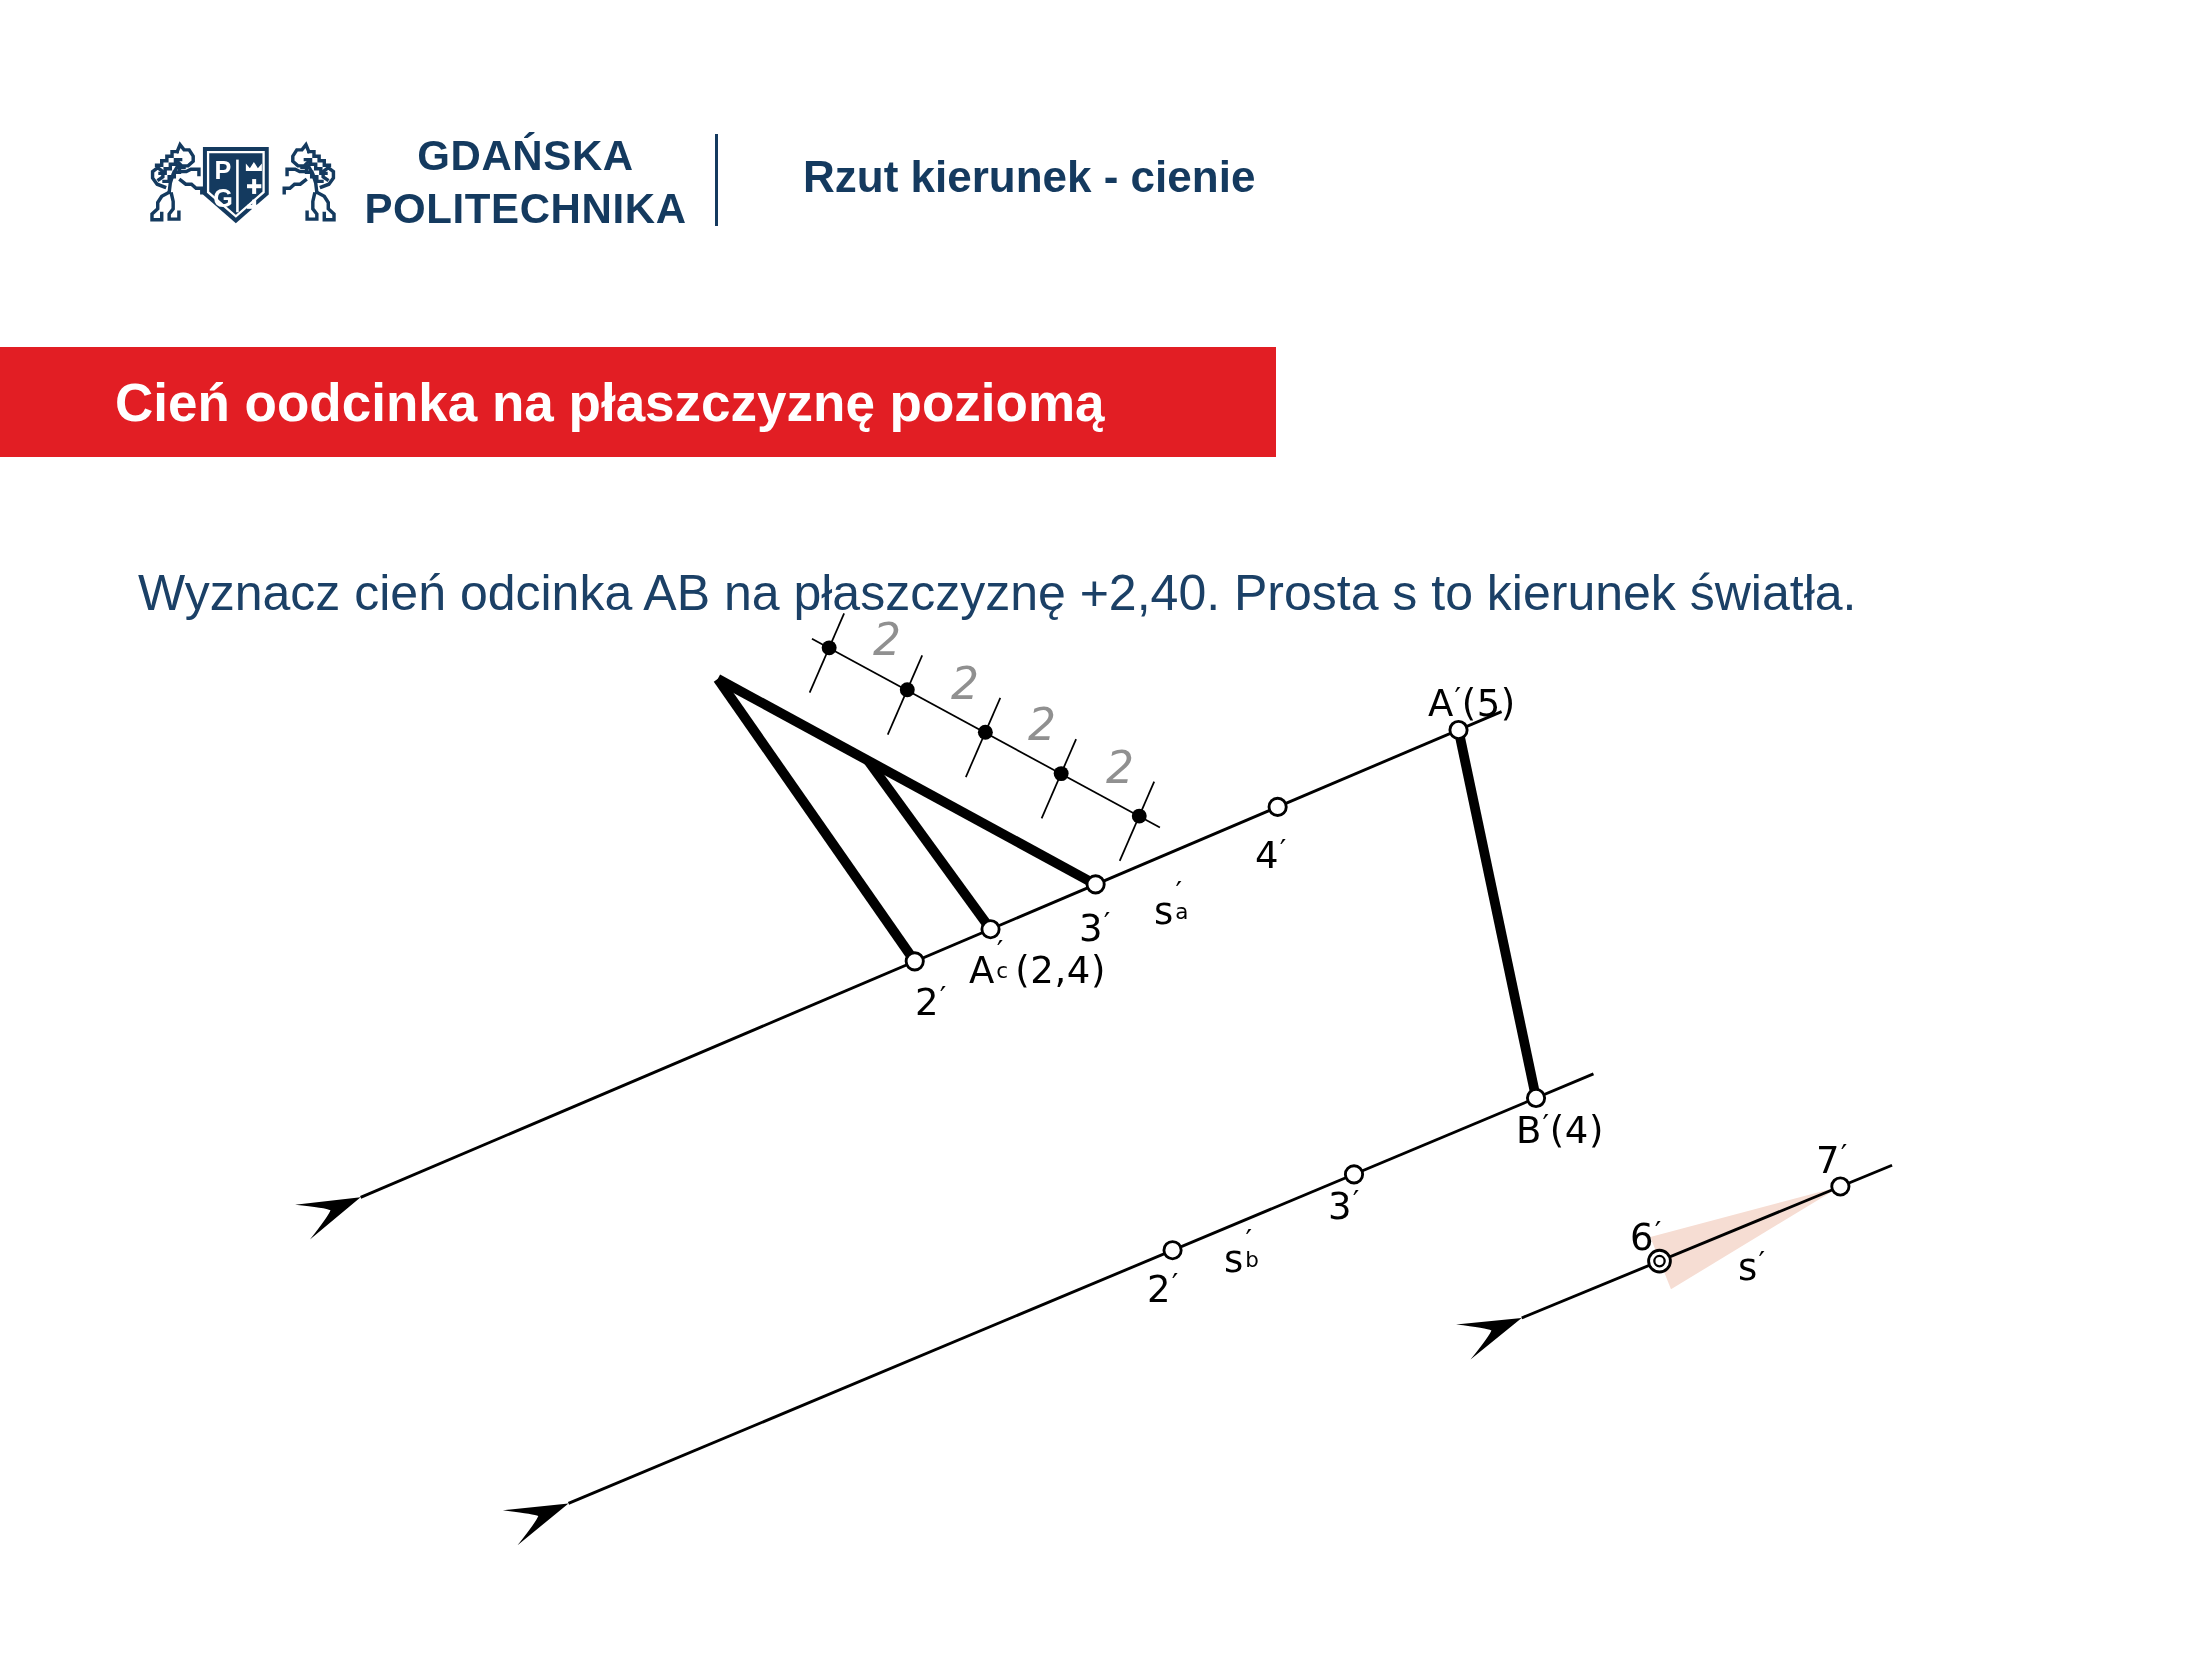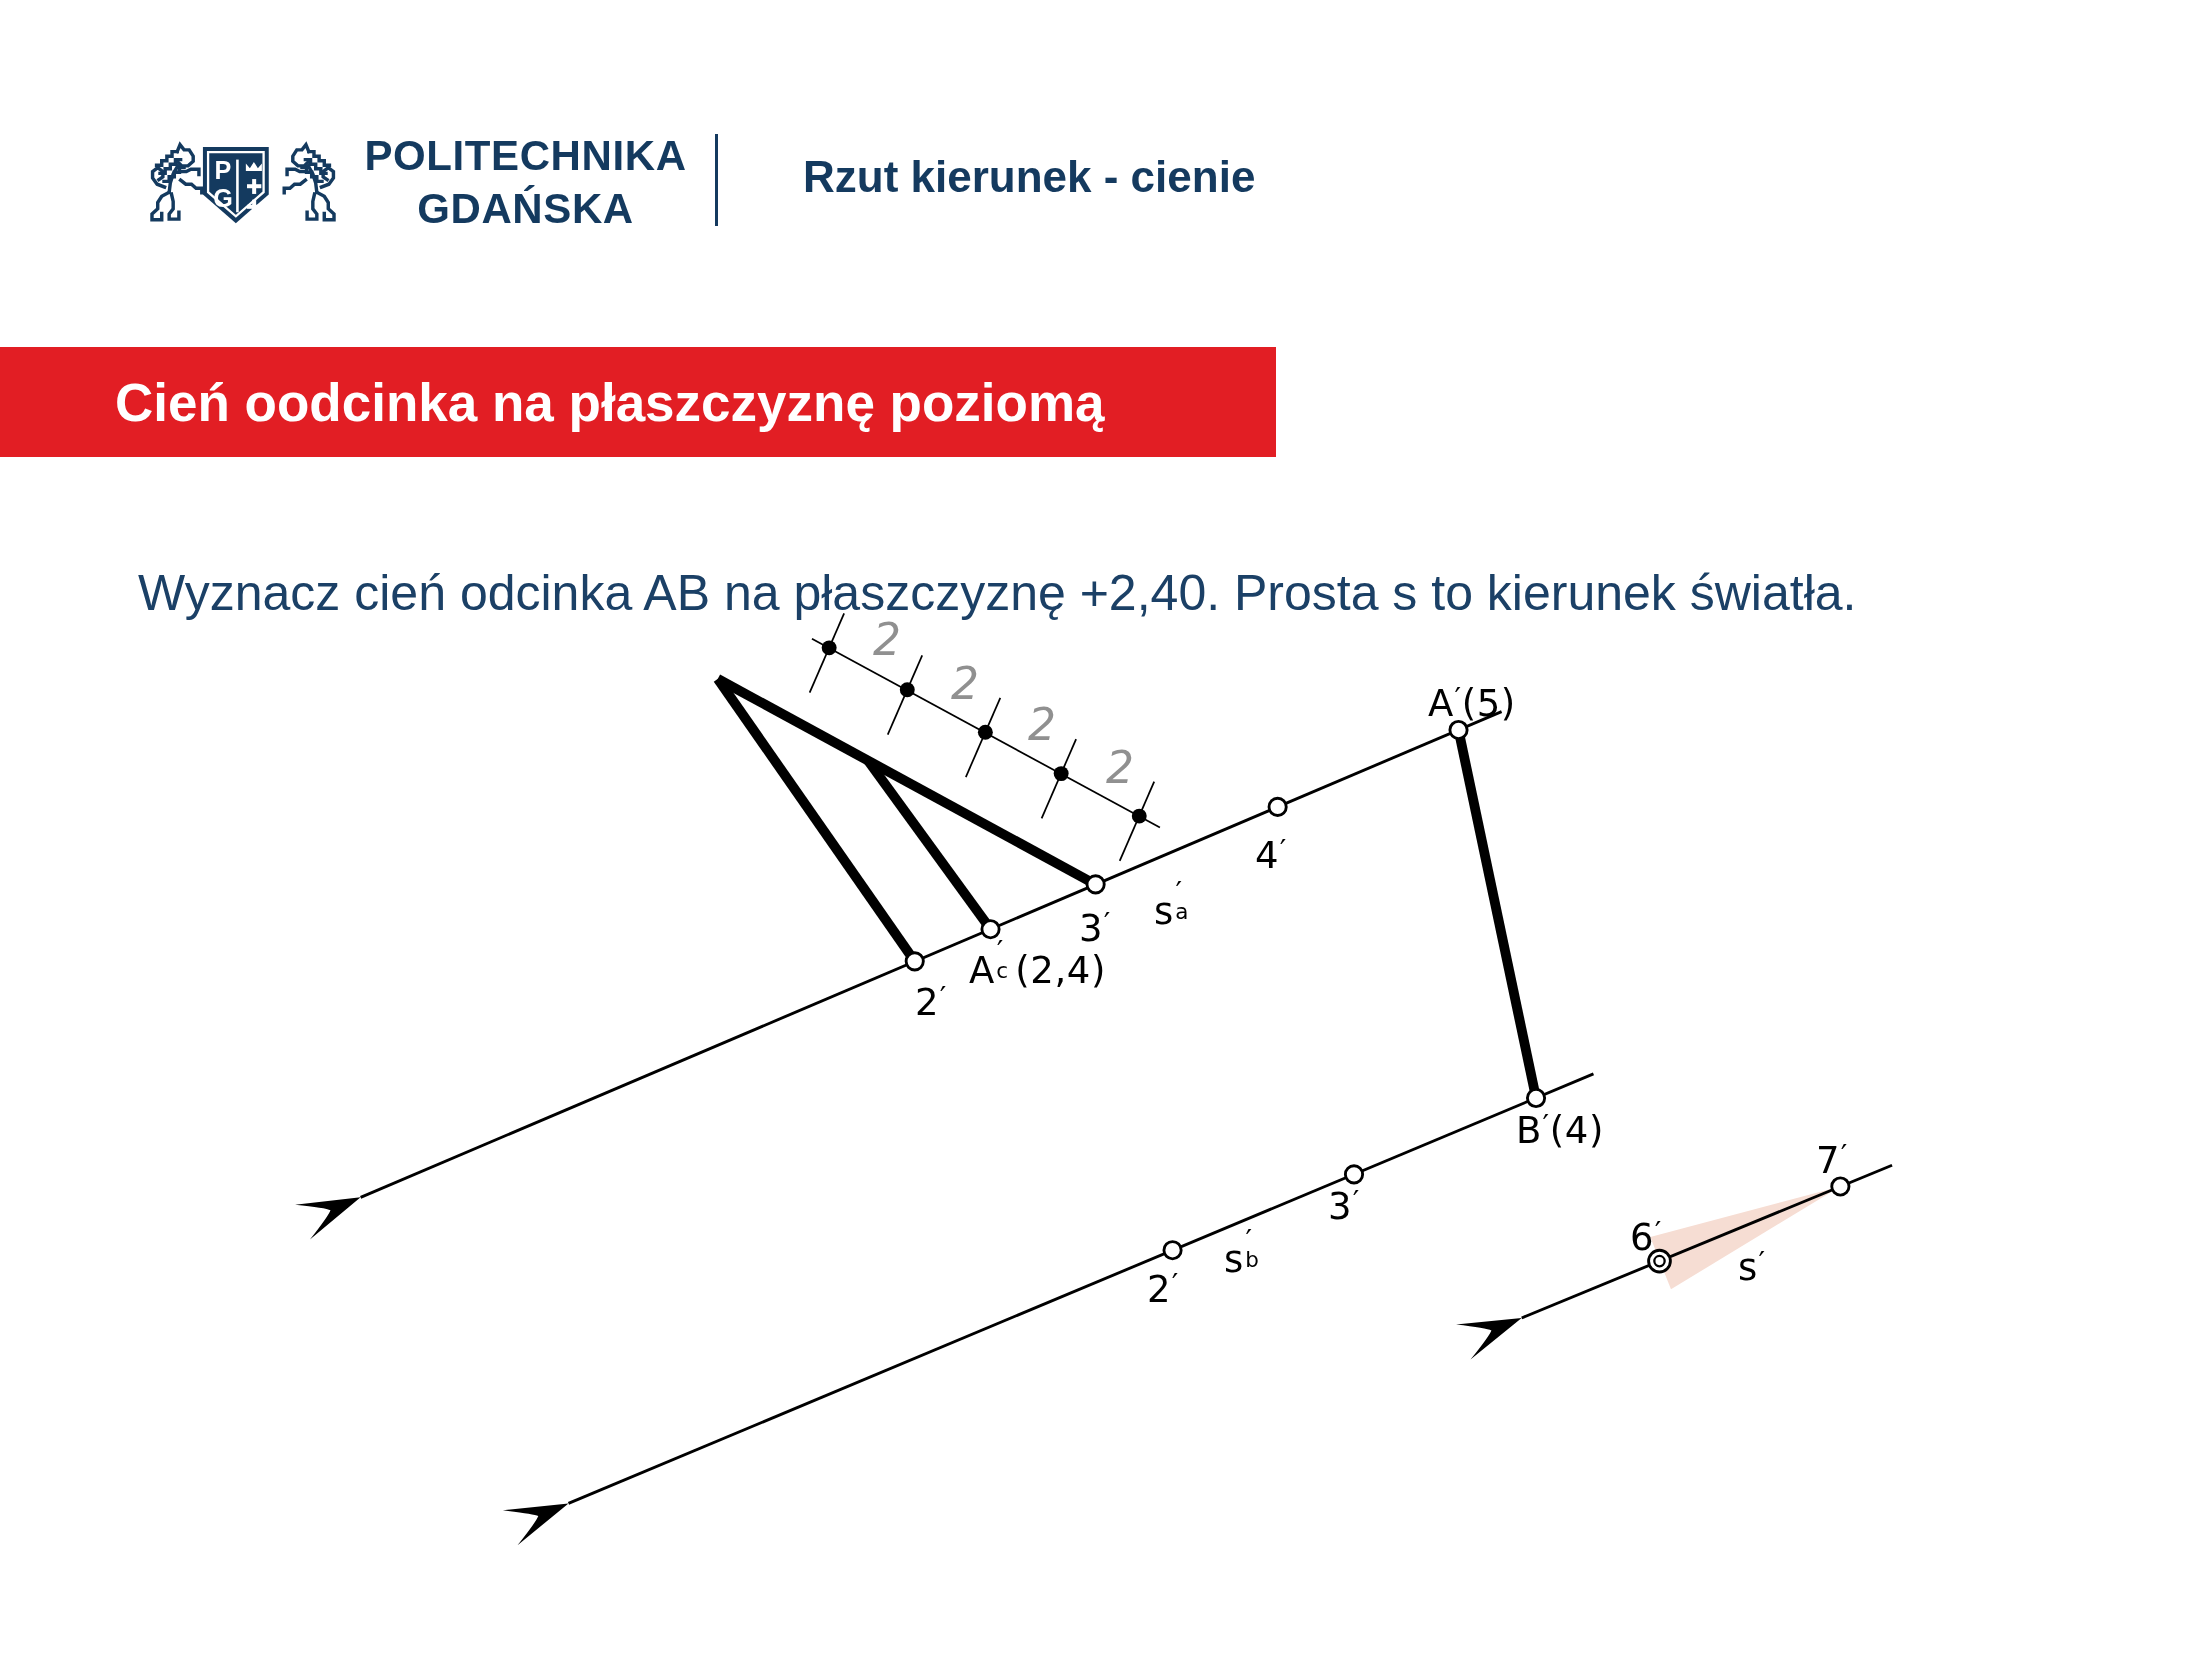--- a/index.html
+++ b/index.html
@@ -64,22 +64,22 @@
       <rect x="197" y="70" width="7" height="26"></rect>
         <rect x="188" y="79" width="25" height="7"></rect>
     </g>
     <g fill="#ffffff">
       <rect x="197" y="106" width="7" height="26"></rect>
         <rect x="188" y="115" width="25" height="7"></rect>
     </g>
   </svg>
 
   <div class="brand">
+    <div>GDAŃSKA</div>
     <div>POLITECHNIKA</div>
-    <div>GDAŃSKA</div>
   </div>
 
   <div class="hsep"></div>
 
   <div class="lecture">
     <div class="l2">Rzut kierunek - cienie</div>
   </div>
 
   <div class="banner">
     <div class="t">Cień oodcinka na płaszczyznę poziomą</div>

